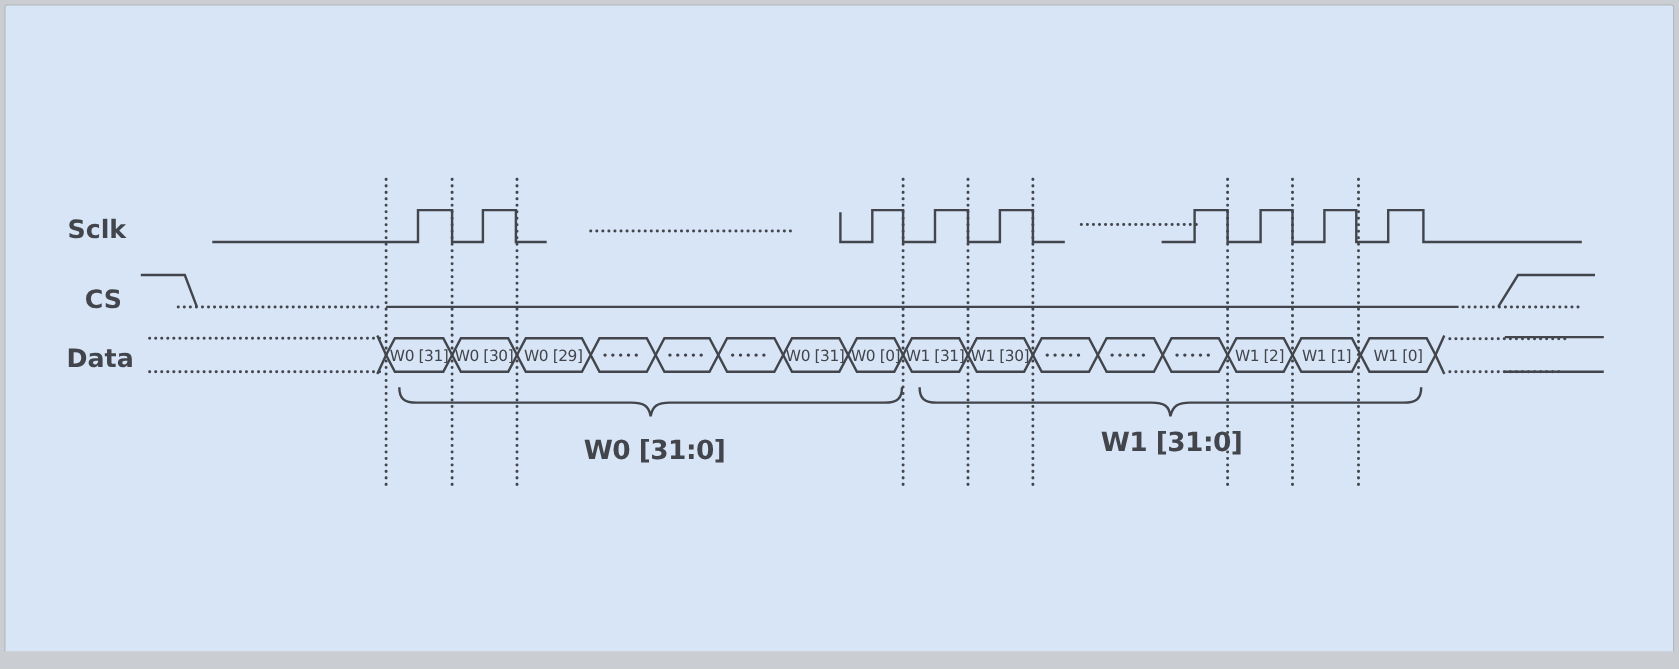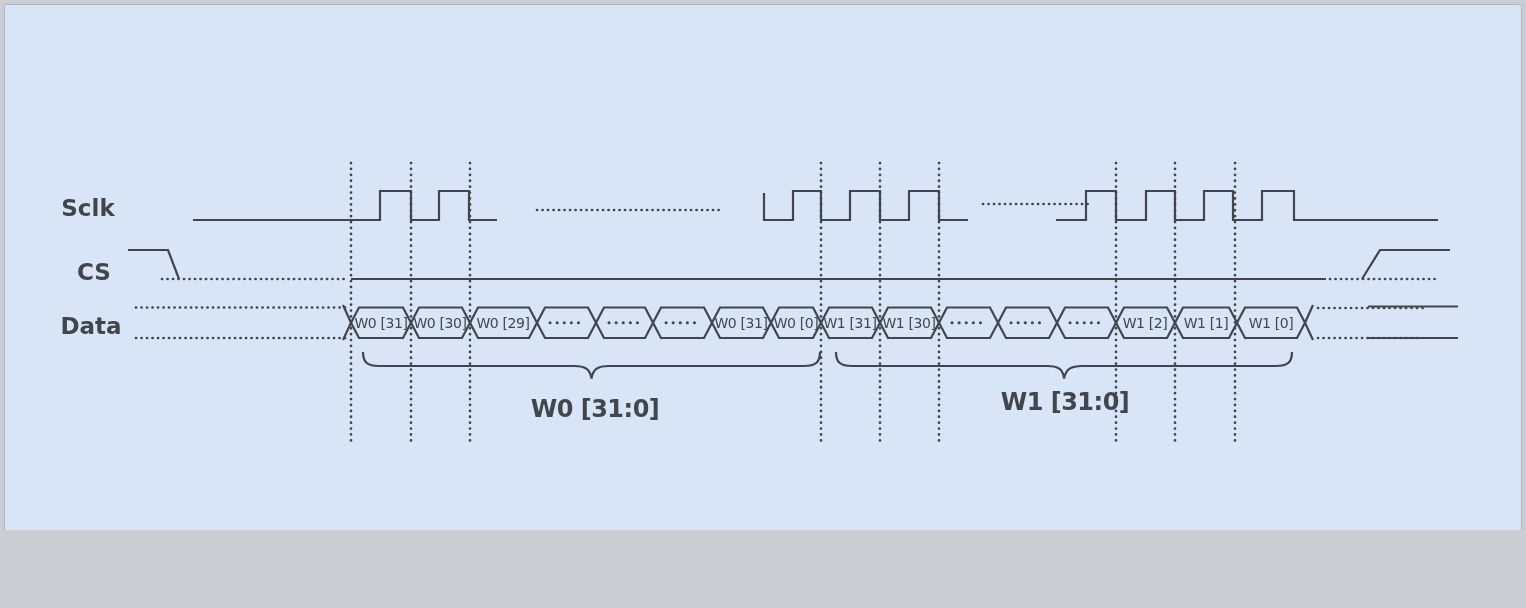--- a/index.html
+++ b/index.html
@@ -1,16 +1,16 @@
 <!DOCTYPE html>
 <html style="--color-background: #d8e5f6; --color-frame: #caced2; --color-panel_border: #b2b6bc; --color-line: #42464c;"><head>
 <meta charset="utf-8">
 <style>
   html,body{margin:0;padding:0;background:#caced2;}
-  .stage{position:relative;width:1526px;height:530px;overflow:hidden;}
+  .stage{position:relative;width:1526px;height:592px;overflow:hidden;}
   svg{display:block;}
   .wave{fill:none;stroke:var(--color-line,#42464c);stroke-width:2.2;stroke-linejoin:miter;}
   .dots-h{fill:none;stroke:var(--color-line,#42464c);stroke-width:2.7;stroke-dasharray:0.1 5.4;stroke-linecap:round;}
   .dots-v{fill:none;stroke:var(--color-line,#42464c);stroke-width:2.7;stroke-dasharray:0.1 5.8;stroke-linecap:round;}
   .dots-cell{fill:none;stroke:var(--color-line,#42464c);stroke-width:3;stroke-dasharray:0.1 7;stroke-linecap:round;}
   text{fill:var(--color-line,#42464c);font-family:"DejaVu Sans","Liberation Sans",sans-serif;}
   .sig-label{font-size:23px;font-weight:bold;text-anchor:middle;}
   .cell-label{font-size:14px;text-anchor:middle;letter-spacing:-0.4px;}
   .brace-label{font-size:24px;font-weight:bold;text-anchor:middle;letter-spacing:-0.5px;}
 </style>

